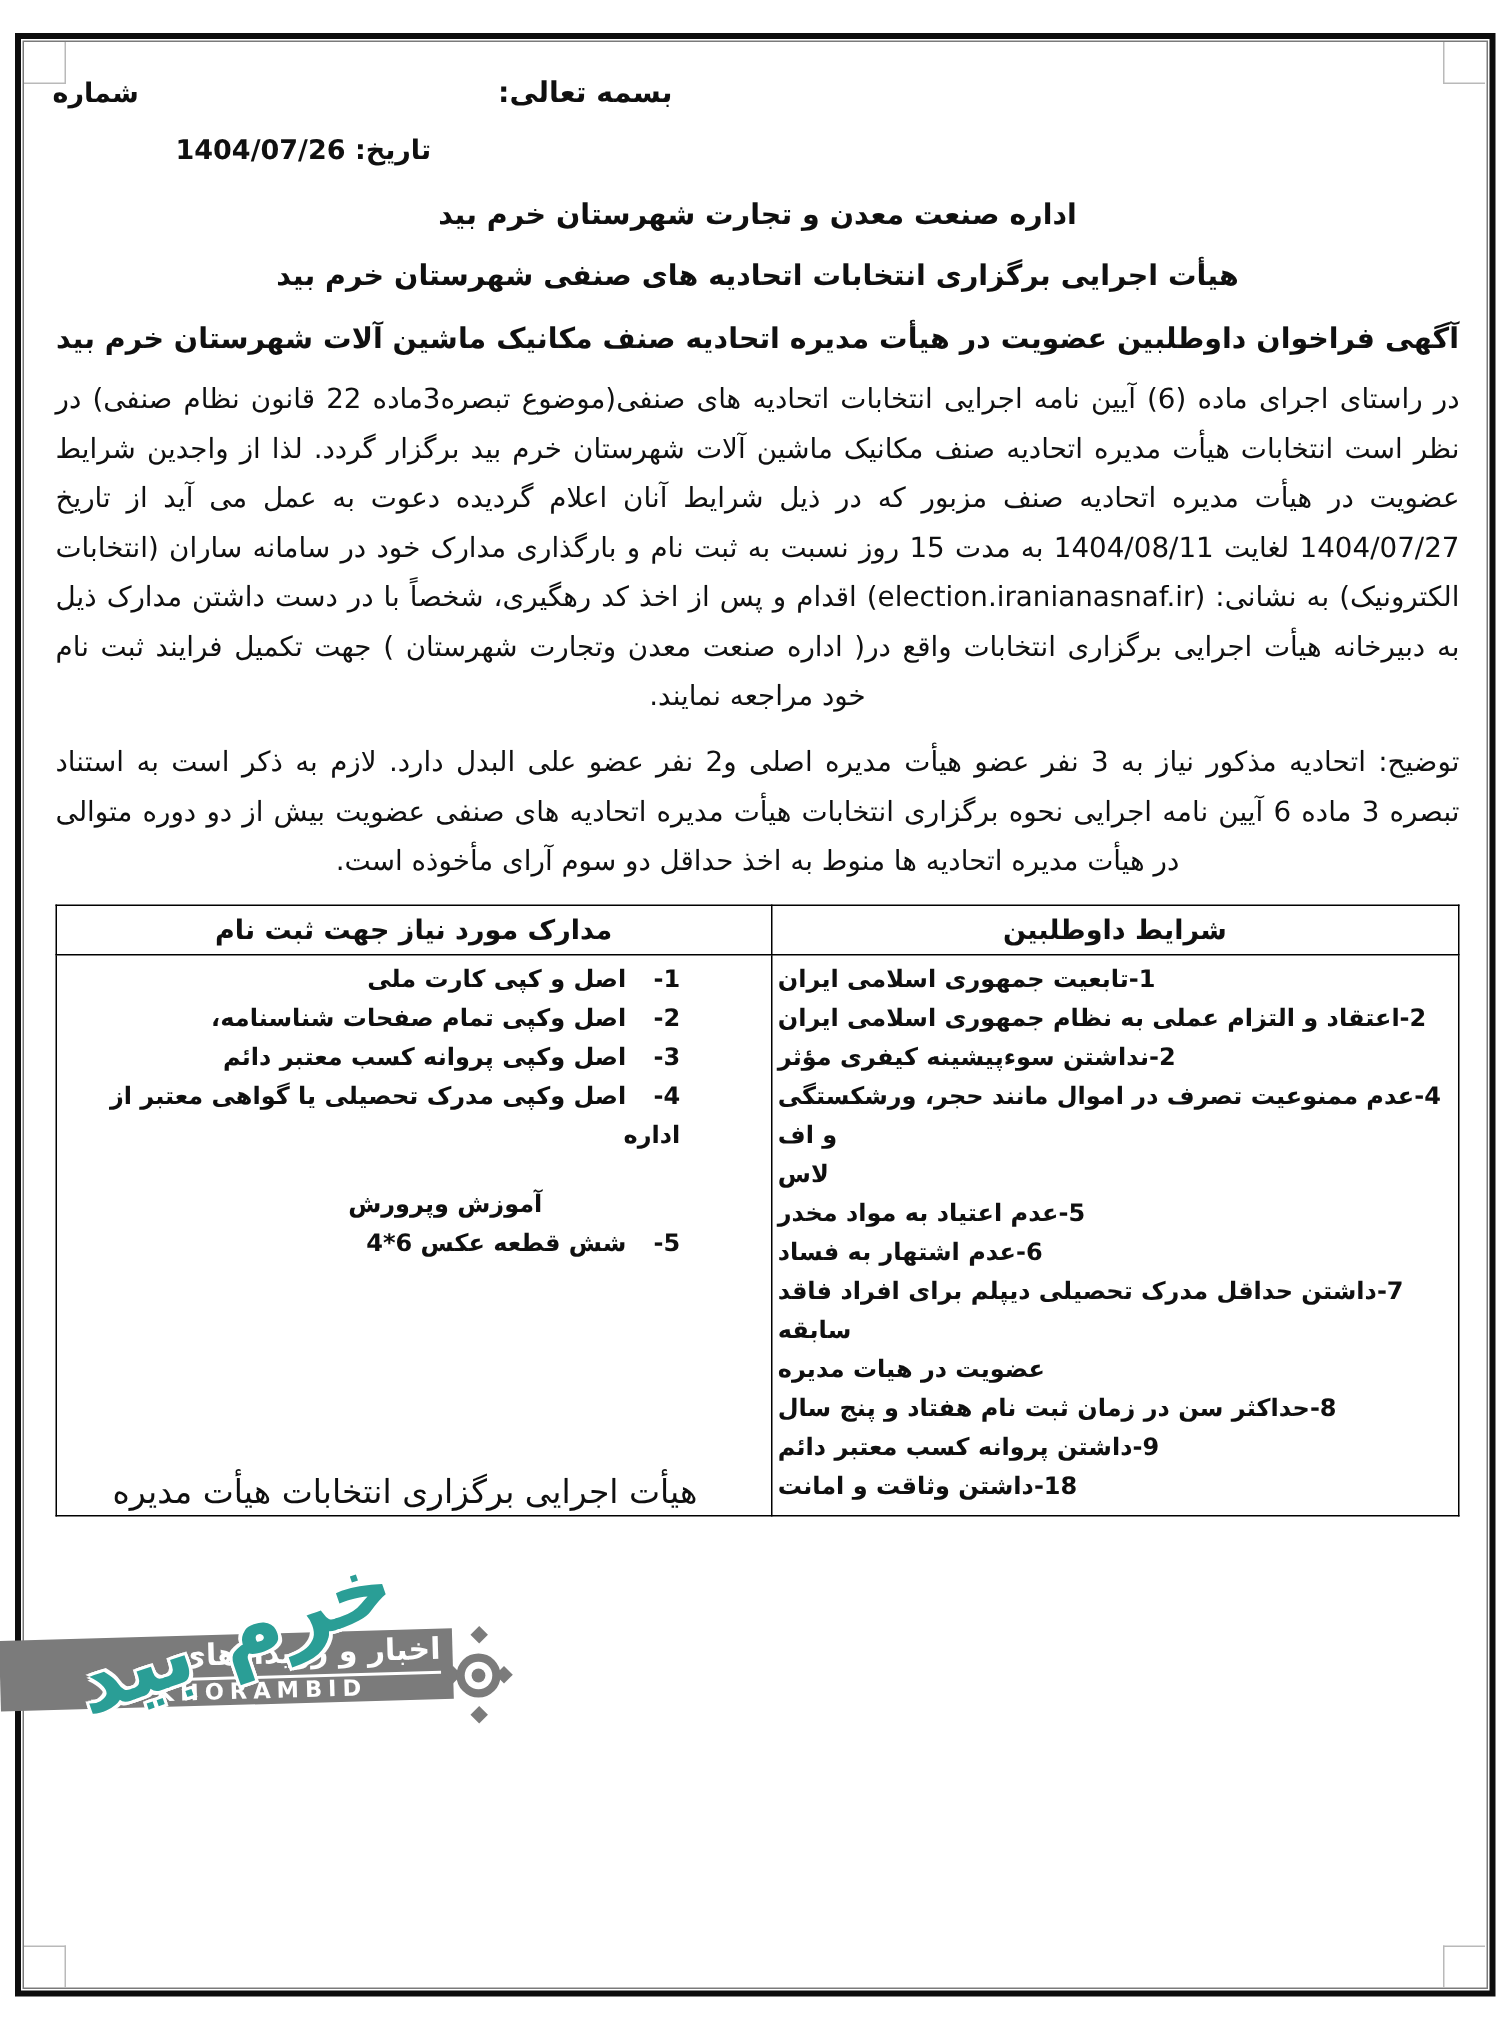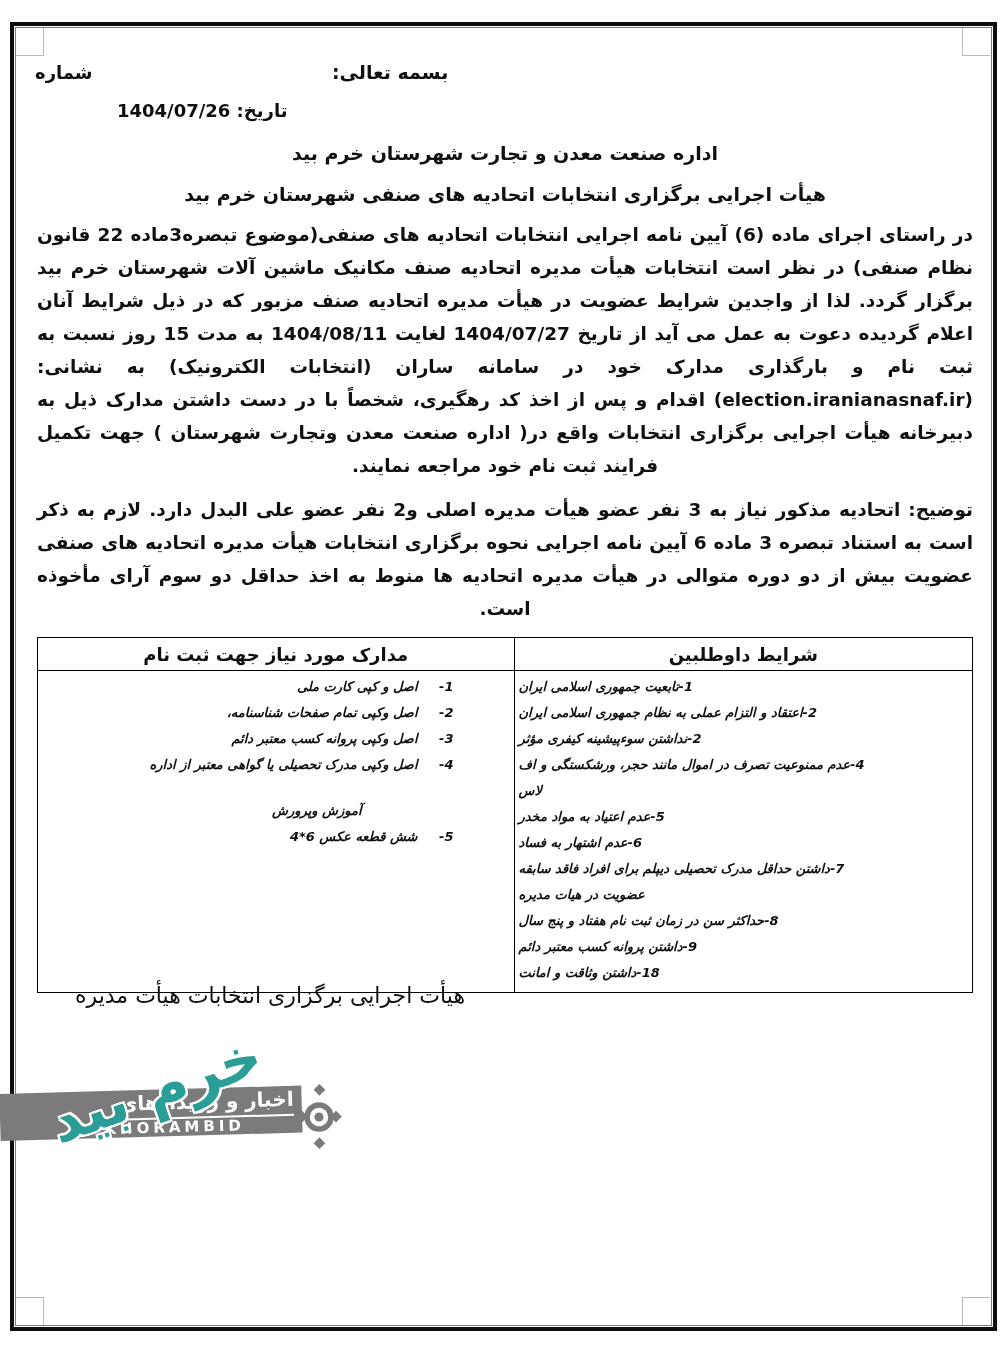--- a/index.html
+++ b/index.html
@@ -15,41 +15,41 @@
   .frame::before{
     content:"";position:absolute;inset:1px;border:1px solid #7a7a7a;
   }
   
   .corner{position:absolute;width:27px;height:27px;}
   .corner.tl{left:16px;top:28px;border-right:1px solid #b9b9b9;border-bottom:1px solid #b9b9b9;}
   .corner.tr{left:962px;top:28px;border-left:1px solid #b9b9b9;border-bottom:1px solid #b9b9b9;}
   .corner.bl{left:16px;top:1297px;border-right:1px solid #b9b9b9;border-top:1px solid #b9b9b9;}
   .corner.br{left:962px;top:1297px;border-left:1px solid #b9b9b9;border-top:1px solid #b9b9b9;}
 
-  .content{position:absolute;left:37px;top:40px;width:936px;direction:rtl;}
+  .content{position:absolute;left:37px;top:30px;width:936px;direction:rtl;}
   .lh-item{position:absolute;white-space:nowrap;font-weight:bold;font-size:18px;direction:rtl;}
   .numero{left:-2px;top:22px;}
   .besmele{left:295px;top:21px;font-size:19px;}
   .dateline{left:80px;top:60px;}
 
   .heading{text-align:center;font-weight:bold;font-size:19px;line-height:26px;}
   .h-office{margin-top:100px;}
   .h-board{margin-top:15px;}
   .h-notice{margin-top:16px;}
 
   .para{
-    font-weight:bold;font-size:18.5px;line-height:33px;
+    font-weight:normal;font-size:18.5px;line-height:33px;
     text-align:justify;text-align-last:center;-moz-text-align-last:center;
     margin-top:11px;
   }
 
   .doc-table{border-collapse:collapse;width:936px;margin-top:12px;}
   .doc-table td{border:1px solid #000;}
   .th{font-weight:bold;font-size:18px;text-align:center;height:30px;vertical-align:middle;}
-  .cell{vertical-align:top;font-weight:bold;font-size:13px;line-height:26px;padding:3px 4px 6px 4px;font-style:italic;}
+  .cell{vertical-align:top;font-weight:bold;font-size:16px;line-height:26px;padding:3px 4px 6px 4px;}
   .cline{text-align:left;}
   .cline.indent{padding-right:30px;}
   .dline{padding-right:56px;text-align:right;}
   .dline .dnum{display:inline-block;min-width:36px;}
   .dline.cont{padding-right:148px;margin-top:20px;}
 
   .signature{
     position:absolute;left:55px;top:982px;width:430px;text-align:center;
     font-weight:normal;font-size:22px;direction:rtl;line-height:27px;
   }
@@ -82,20 +82,21 @@
 <div class="corner br"></div>
 
 <div class="content">
 
   <span class="lh-item numero">شماره</span>
   <span class="lh-item besmele">بسمه تعالی:</span>
   <span class="lh-item dateline">تاریخ: 1404/07/26</span>
 
   <div class="heading h-office">اداره صنعت معدن و تجارت شهرستان خرم بید</div>
   <div class="heading h-board">هیأت اجرایی برگزاری انتخابات اتحادیه های صنفی شهرستان خرم بید</div>
+  <div class="heading h-notice">آگهی فراخوان داوطلبین عضویت در هیأت مدیره اتحادیه صنف مکانیک ماشین آلات شهرستان خرم بید</div>
 
   <div class="para">در راستای اجرای ماده (6) آیین نامه اجرایی انتخابات اتحادیه های صنفی(موضوع تبصره3ماده 22 قانون نظام صنفی) در نظر است انتخابات هیأت مدیره اتحادیه صنف مکانیک ماشین آلات شهرستان خرم بید برگزار گردد. لذا از واجدین شرایط عضویت در هیأت مدیره اتحادیه صنف مزبور که در ذیل شرایط آنان اعلام گردیده دعوت به عمل می آید از تاریخ 1404/07/27 لغایت 1404/08/11 به مدت 15 روز نسبت به ثبت نام و بارگذاری مدارک خود در سامانه ساران (انتخابات الکترونیک) به نشانی: (election.iranianasnaf.ir) اقدام و پس از اخذ کد رهگیری، شخصاً با در دست داشتن مدارک ذیل به دبیرخانه هیأت اجرایی برگزاری انتخابات واقع در( اداره صنعت معدن وتجارت شهرستان ) جهت تکمیل فرایند ثبت نام خود مراجعه نمایند.</div>
   <div class="para">توضیح: اتحادیه مذکور نیاز به 3 نفر عضو هیأت مدیره اصلی و2 نفر عضو علی البدل دارد. لازم به ذکر است به استناد تبصره 3 ماده 6 آیین نامه اجرایی نحوه برگزاری انتخابات هیأت مدیره اتحادیه های صنفی عضویت بیش از دو دوره متوالی در هیأت مدیره اتحادیه ها منوط به اخذ حداقل دو سوم آرای مأخوذه است.</div>
 
   <table class="doc-table">
     <colgroup>
       <col style="width:458px">
       <col style="width:476px">
     </colgroup>
     <tbody>

